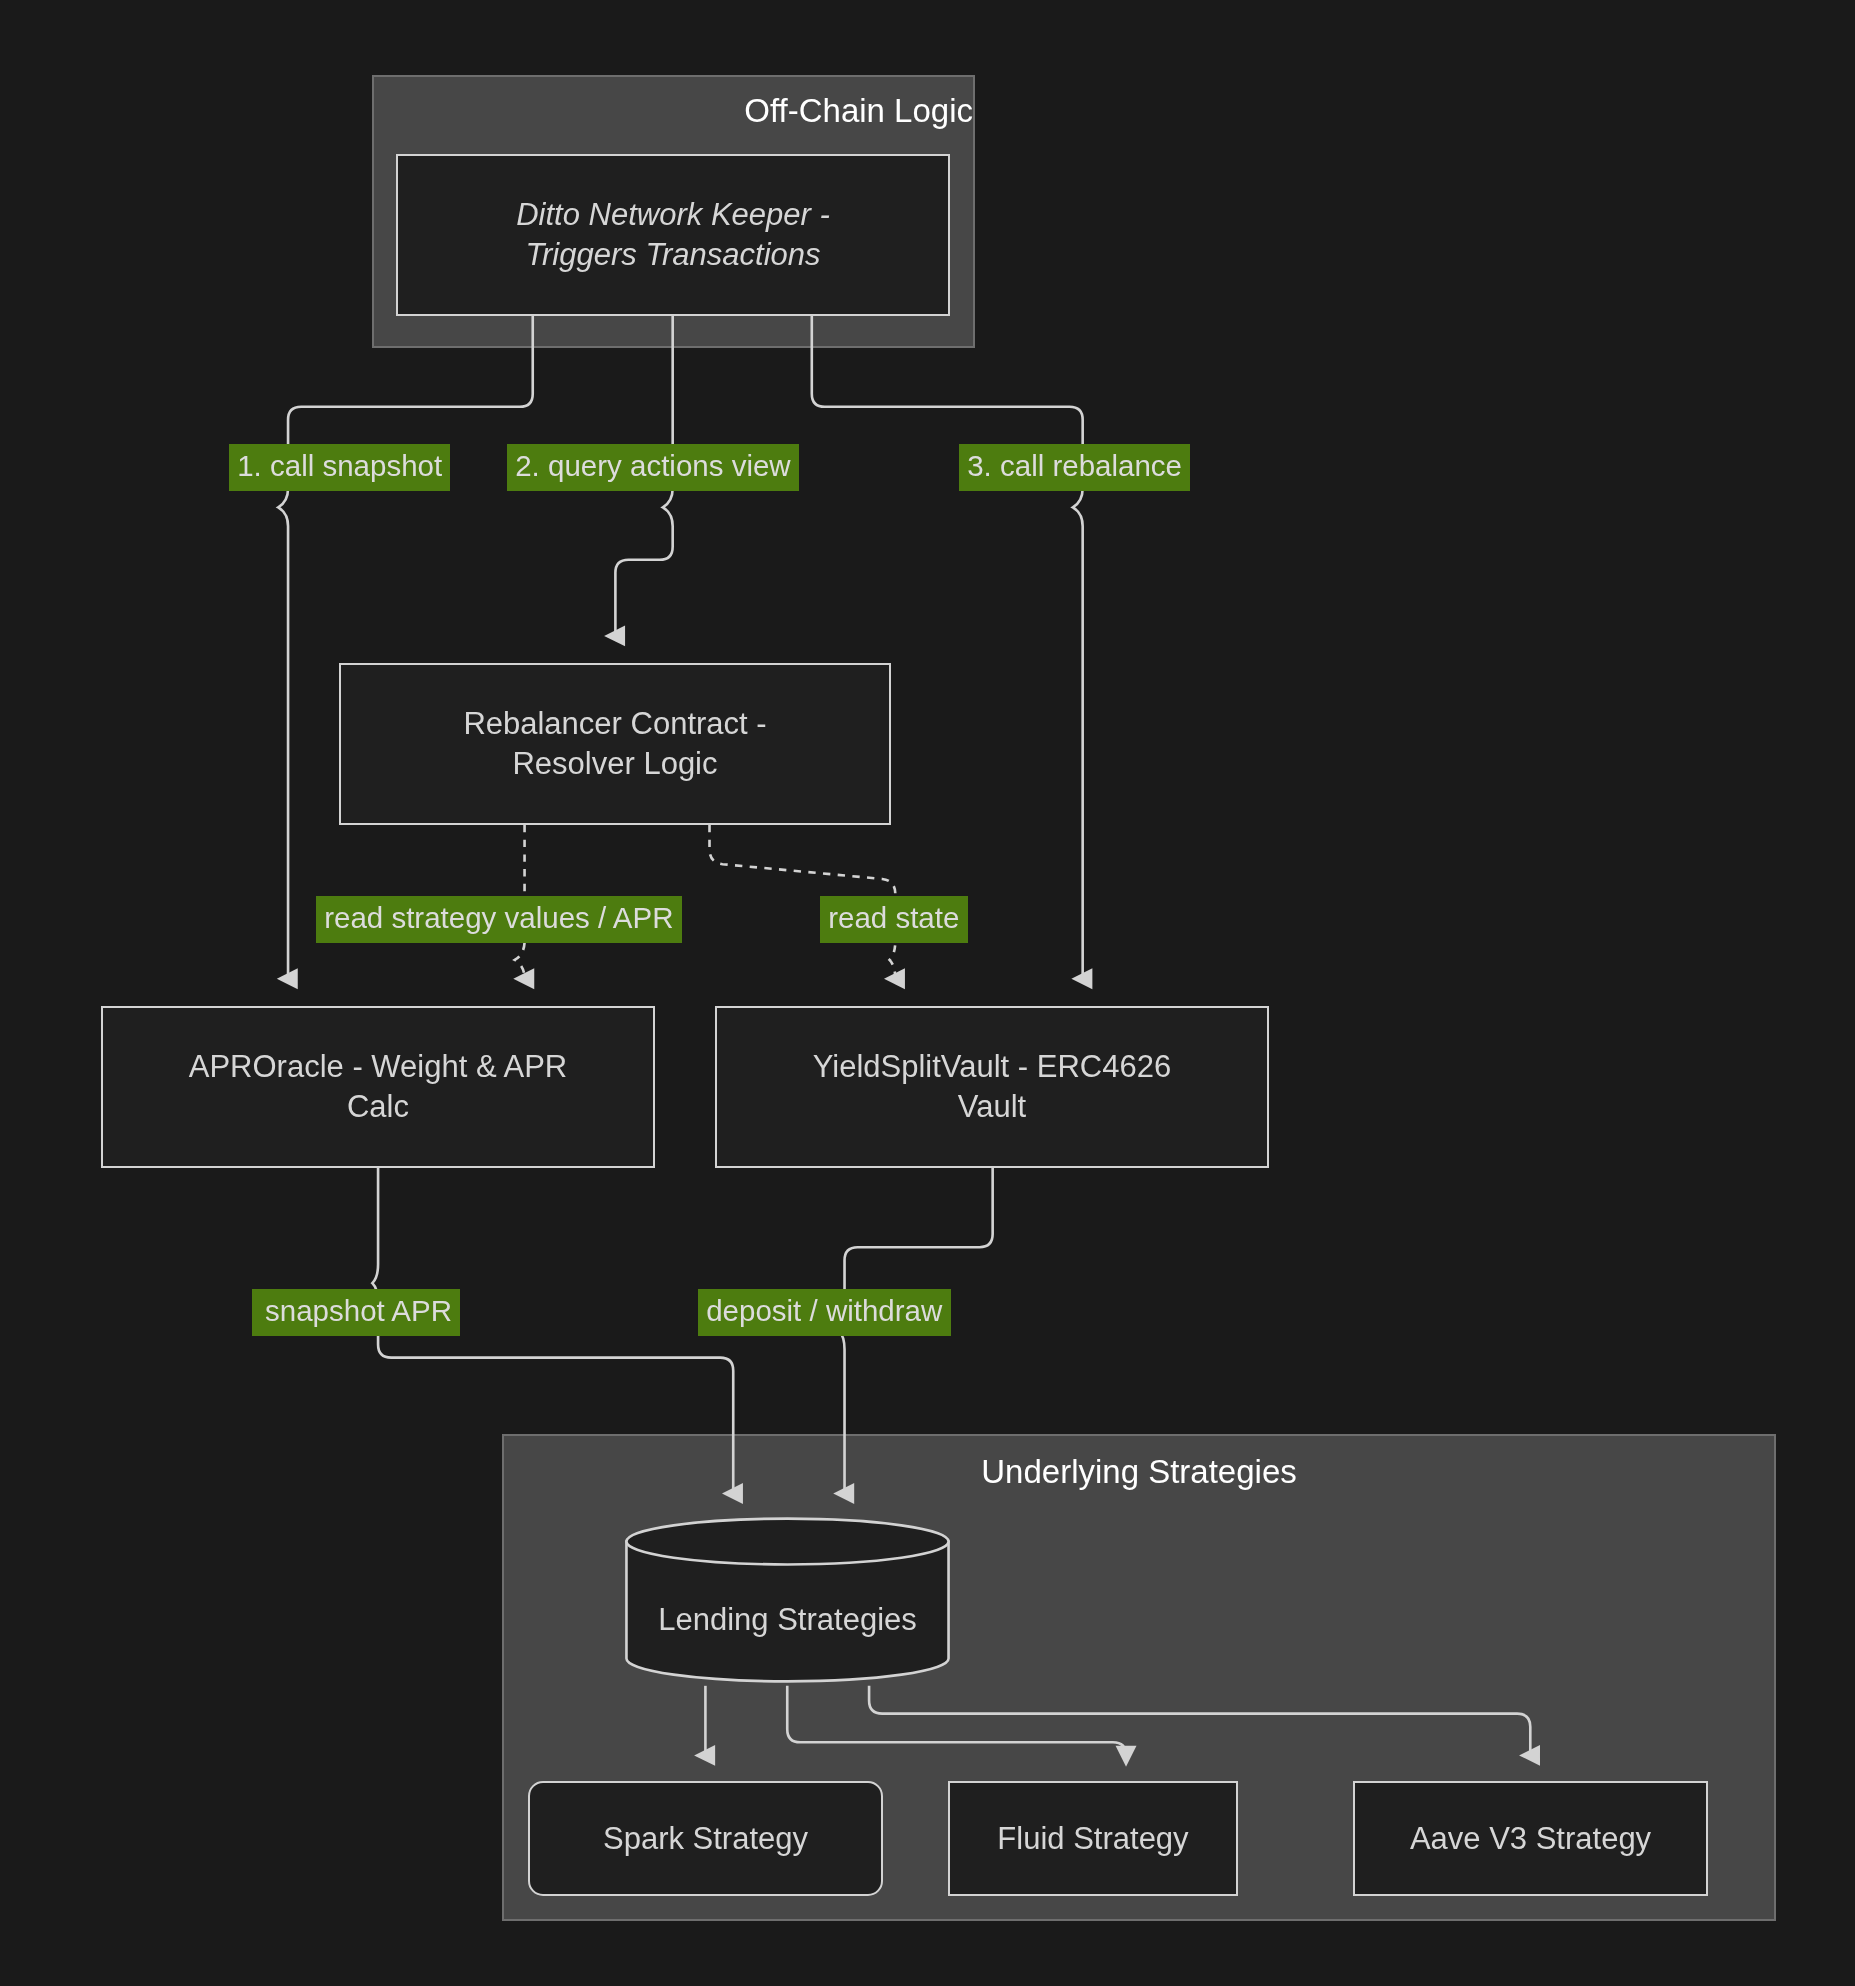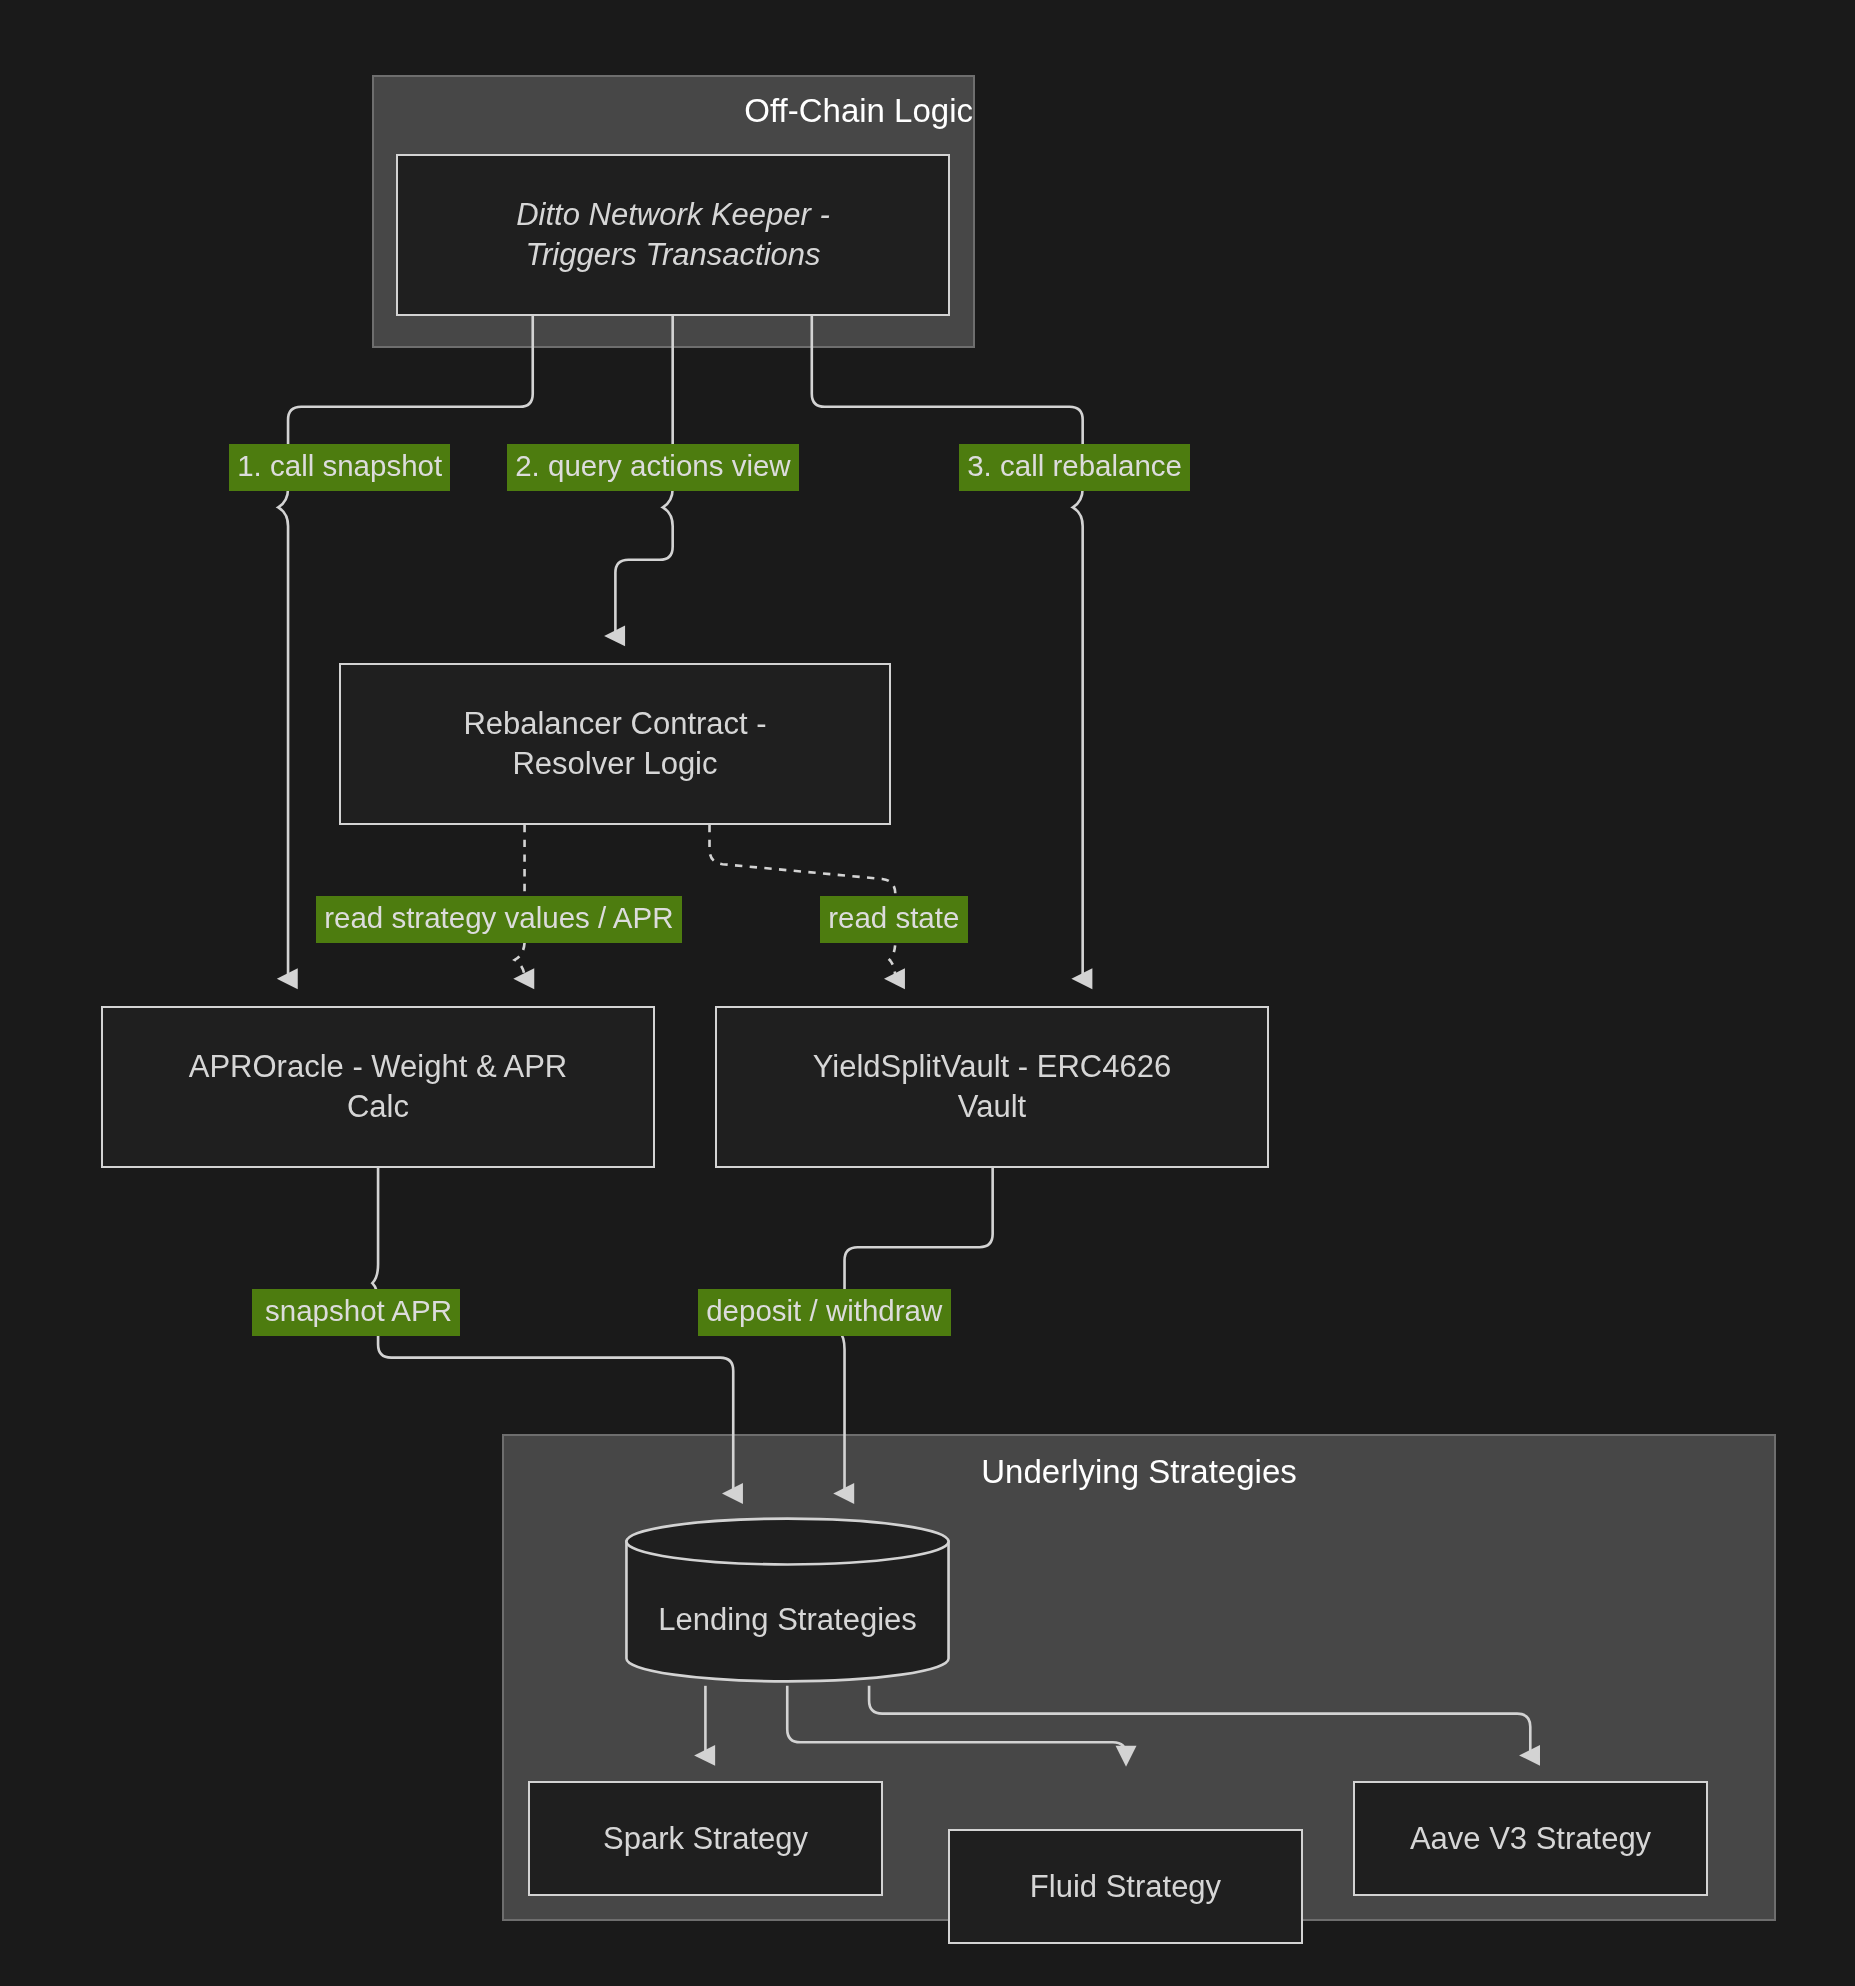--- a/index.html
+++ b/index.html
@@ -168,25 +168,25 @@
   </div>
 
   <div class="cylinder" style="left:624px; top:1516px; width:327px; height:168px;">
     <svg width="327" height="168" viewBox="0 0 400 205" xmlns="http://www.w3.org/2000/svg">
       <path d="M 3,31 L 3,174 A 197,28 0 0 0 397,174 L 397,31 Z" fill="#1f1f1f" stroke="#d3d3d3" stroke-width="3.2"></path>
       <ellipse cx="200" cy="31" rx="197" ry="28" fill="#1f1f1f" stroke="#d3d3d3" stroke-width="3.2"></ellipse>
     </svg>
     <div class="cyl-label" style="top:86px;">Lending Strategies</div>
   </div>
 
-  <div class="node" style="left:528px; top:1781px; width:355px; height:115px;">
+  <div class="node" style="left:528px; top:1781px; width:355px; height:115px;border-radius:15px;">
     <span class="node-label">Spark Strategy</span>
   </div>
 
-  <div class="node" style="left:948px; top:1781px; width:355px; height:115px;margin-top:48px;">
+  <div class="node" style="left:948px; top:1781px; width:290px; height:115px;">
     <span class="node-label">Fluid Strategy</span>
   </div>
 
   <div class="node" style="left:1353px; top:1781px; width:355px; height:115px;">
     <span class="node-label">Aave V3 Strategy</span>
   </div>
 
   <div class="edge-label" style="left:229px; top:444px;">1. call snapshot</div>
 
   <div class="edge-label" style="left:507px; top:444px;">2. query actions view</div>

